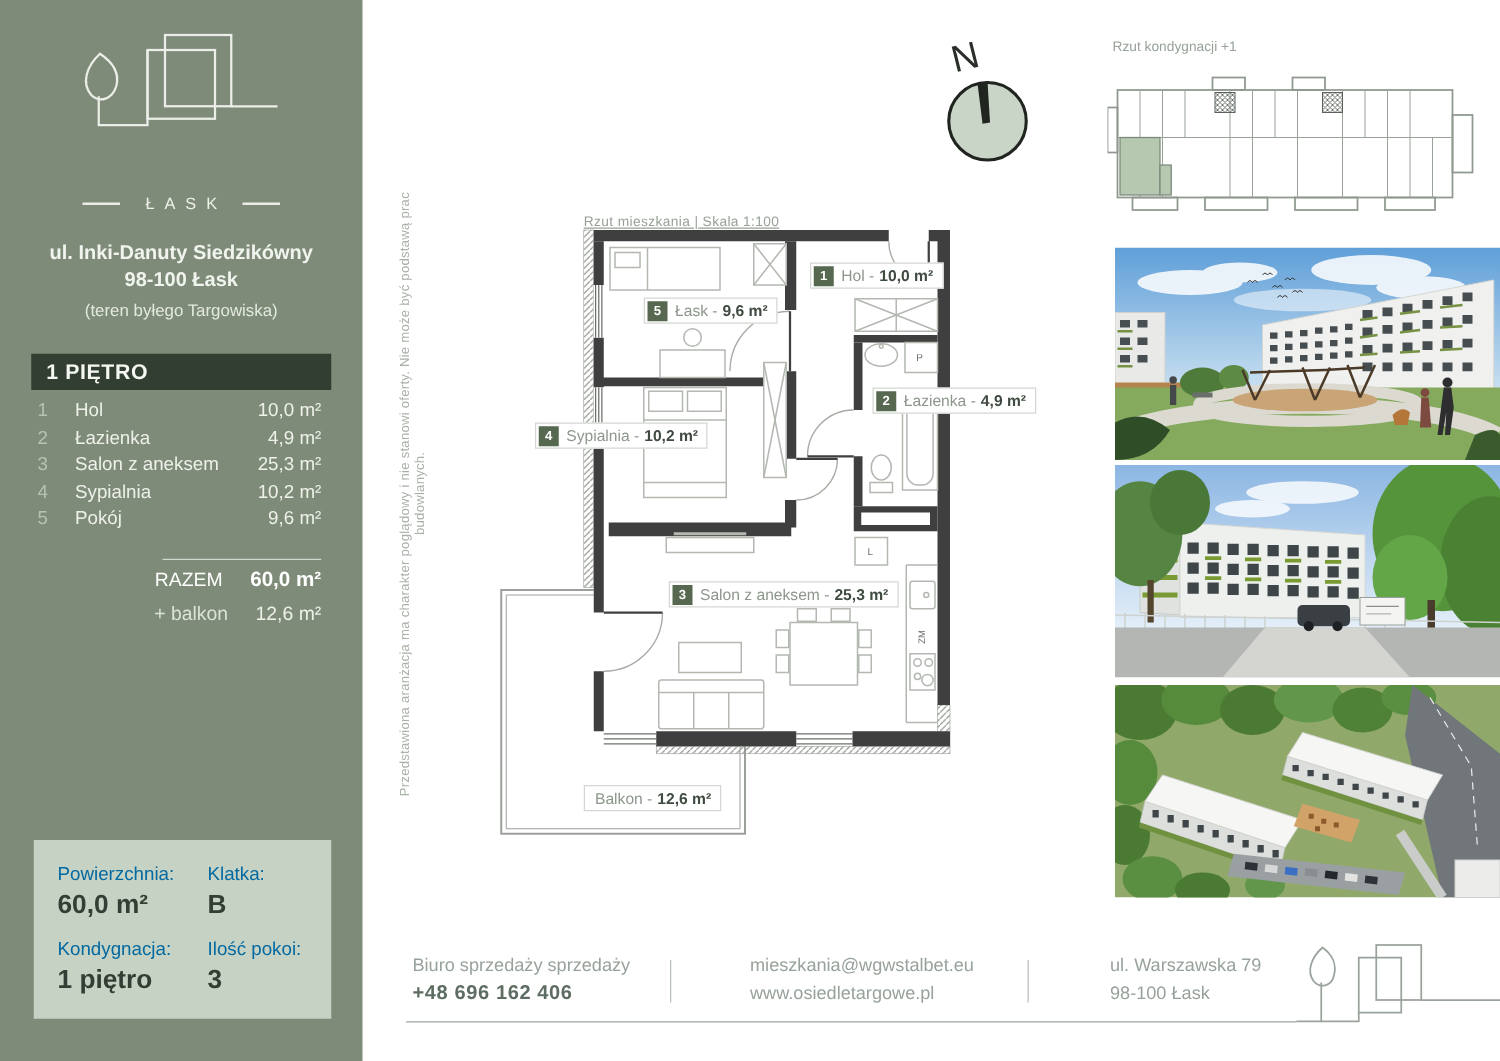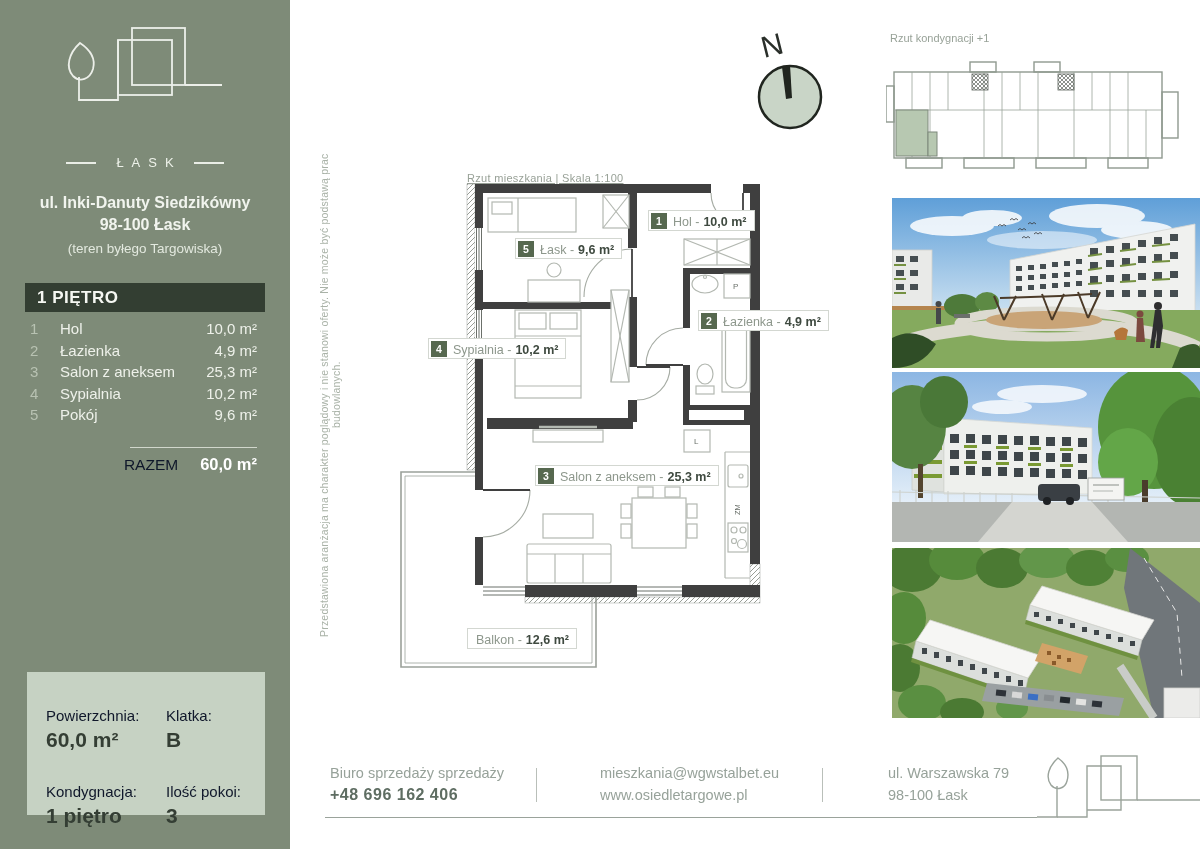--- a/index.html
+++ b/index.html
@@ -18,29 +18,29 @@
   .addr .l1,.addr .l2 { font-size:16px; font-weight:bold; }
   .addr .l3 { font-size:13.5px; margin-top:2px; color:#e3e9df; }
   .floor-band { position:absolute; left:25px; top:283px; width:240px; height:29px; background:#333e32; color:#f5f7f2; font-size:17px; font-weight:bold; letter-spacing:.5px; line-height:29px; padding-left:12px; }
   .rooms { position:absolute; left:30px; top:318px; width:227px; }
   .room-row { display:flex; height:21.5px; line-height:21.5px; font-size:15px; }
   .room-no { width:30px; color:#b8c2b2; }
   .room-name { flex:1; color:#eef1ea; }
   .room-area { color:#eef1ea; }
   .total-divider { position:absolute; left:130px; top:447px; width:127px; height:1px; background:#dfe4da; opacity:.85; }
   .total-row { position:absolute; left:30px; top:455px; width:227px; display:flex; justify-content:flex-end; align-items:baseline; gap:22px; font-size:15.5px; }
-  .total-label { color:#0f172a; }
+  .total-label { color:#ffffff; }
   .total-value { color:#ffffff; font-weight:bold; font-size:16.5px; }
   .balk-row { position:absolute; left:30px; top:483px; width:227px; display:flex; justify-content:flex-end; align-items:baseline; gap:22px; font-size:15.5px; }
   .balk-label { color:#dce3d6; }
   .balk-value { color:#eef1ea; }
   .unit-title { position:absolute; left:33px; top:608px; color:#f4f6f0; font-size:42px; font-weight:bold; letter-spacing:.5px; }
   .info-box { position:absolute; left:27px; top:672px; width:238px; height:143px; background:#c6d2c3; padding:19px 0 0 19px; display:grid; grid-template-columns:120px 1fr; grid-auto-rows:min-content; }
   .ib-cell { margin-bottom:15px; }
-  .ib-label { font-size:15px; color:#0f172a;margin-top:16px; }
+  .ib-label { font-size:15px; color:#0369a1; }
   .ib-value { font-size:21px; font-weight:bold; color:#343e34; margin-top:4px; }
 
   
   .disclaimer { position:absolute; left:318px; top:135px; height:520px; width:15px; writing-mode:vertical-rl; transform:rotate(180deg); font-size:10.5px; color:#a9b2a7; letter-spacing:.2px; text-align:center; }
   .plan-header { position:absolute; left:467px; top:172px; font-size:11px; color:#98a197; letter-spacing:.3px;text-decoration:underline; }
   .plan-label { position:absolute; display:inline-flex; align-items:center; background:#fff; border:1px solid #d3d7d1; height:21px; padding:0 7px 0 2px; gap:6px; white-space:nowrap; }
   .plan-label.noicon { padding-left:8px; }
   .pl-sq { width:16px; height:16px; background:#56684f; color:#fff; font-size:10.5px; font-weight:bold; display:flex; align-items:center; justify-content:center; }
   .pl-prefix { font-size:12.5px; color:#8d978c; }
   .pl-area { font-size:12.5px; font-weight:bold; color:#3f4a40; margin-left:4px; }
@@ -103,20 +103,24 @@
       <div class="room-row">
         <span class="room-no">5</span>
         <span class="room-name">Pokój</span>
         <span class="room-area">9,6 m²</span>
       </div>
     </div>
     <div class="total-divider"></div>
     <div class="total-row">
       <span class="total-label">RAZEM</span>
       <span class="total-value">60,0 m²</span>
+    </div>
+    <div class="balk-row">
+      <span class="balk-label">+ balkon</span>
+      <span class="balk-value">12,6 m²</span>
     </div>
     <div class="info-box">
       <div class="ib-cell">
         <div class="ib-label">Powierzchnia:</div>
         <div class="ib-value">60,0 m²</div>
       </div>
       <div class="ib-cell">
         <div class="ib-label">Klatka:</div>
         <div class="ib-value">B</div>
       </div>

